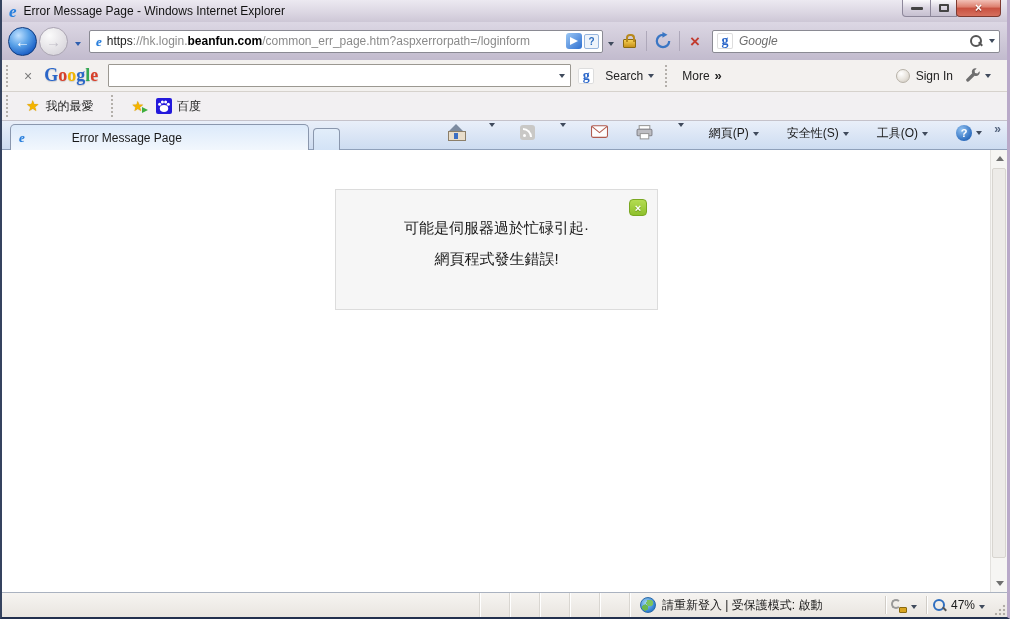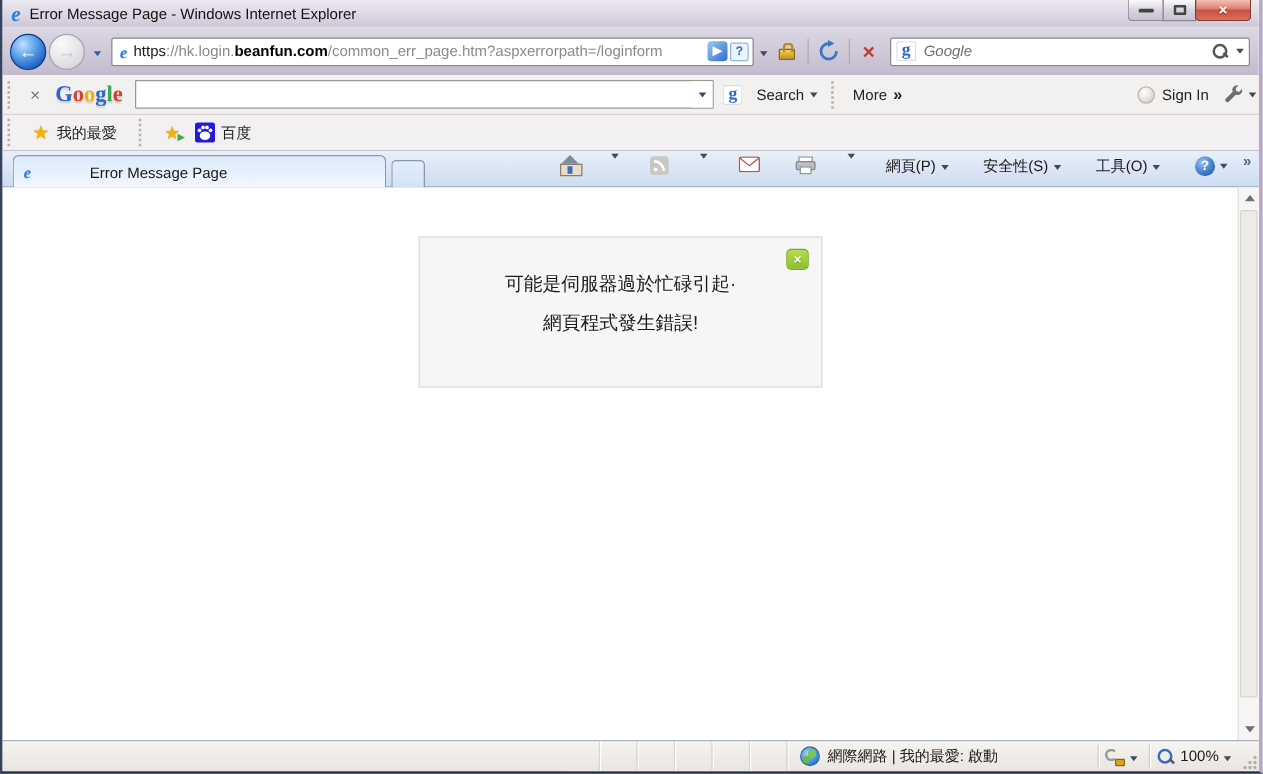--- a/index.html
+++ b/index.html
@@ -88,21 +88,21 @@
     margin:0 10px 0 4px; }
   .g-logo span{ text-shadow:0 1px 1px #ccc; }
   .gl0,.gl3{ color:#2a66c9; } .gl1,.gl5{ color:#d8402a; } .gl2{ color:#f0b400; } .gl4{ color:#35a854; }
   .gtb-input-wrap{ position:relative; width:463px; height:23px; }
   .gtb-input{ width:100%; height:100%; border:1px solid #9b9891; border-radius:1px;
     padding:0 20px 0 5px; font-size:12px; }
   .gtb-input-dd{ position:absolute; right:1px; top:1px; bottom:1px; width:17px;
     display:flex; align-items:center; justify-content:center; background:#fff; }
   .gtb-btn{ display:flex; align-items:center; gap:5px; padding:0 7px; font-size:12px; color:#222; height:24px; }
   .more-chev{ font-weight:bold; font-size:13px; }
-  .gtb-right{ margin-left:auto; display:flex; align-items:center; padding-right:2px; }
+  .gtb-right{ margin-left:auto; display:flex; align-items:center; padding-right:16px; }
   .pearl{ width:14px; height:14px; border-radius:50%; border:1px solid #b7b2a8;
     background:radial-gradient(circle at 35% 30%, #ffffff, #e7e3dc 55%, #c9c3b8); margin-right:6px; }
   .signin{ font-size:12px; color:#222; margin-right:12px; }
   .wrench{ margin-right:4px; }
   
   .favbar{ position:absolute; left:0; top:92px; right:0; height:29px; background:#f2f0f2;
     border-bottom:1px solid #c5c2ca; display:flex; align-items:center; }
   .star{ color:#f4b400; font-size:15px; text-shadow:0 0 1px #b8860b; margin:0 6px 0 10px; }
   .fav-label{ font-size:12px; color:#222; margin-right:14px; }
   .addfav-star{ position:relative; color:#f4b400; font-size:14px; text-shadow:0 0 1px #b8860b; margin:0 4px 0 10px; }
@@ -367,30 +367,30 @@
   <div class="statusbar">
     <div class="seg-cells">
       <div class="seg"></div>
       <div class="seg"></div>
       <div class="seg"></div>
       <div class="seg"></div>
       <div class="seg"></div>
       <div class="seg"></div>
     </div>
     <span class="globe"></span>
-    <span>網際網路 | 我的最愛: 啟動</span>
+    <span>請重新登入 | 受保護模式: 啟動</span>
     <div class="sb-right">
       <span class="sb-sep"></span>
       <span class="refresh-lock">
           <i class="arc"></i>
           <i class="mini-lock"></i>
         </span>
       <span class="sb-dd"><i class="dd"></i></span>
       <span class="sb-sep"></span>
       <span class="zoom-mag"></span>
-      <span>100%</span>
+      <span>47%</span>
       <span class="sb-dd"><i class="dd"></i></span>
       <span style="width:14px;"></span>
     </div>
     <div class="grip-corner"></div>
   </div>
 
 </div>
 
 </body></html>

